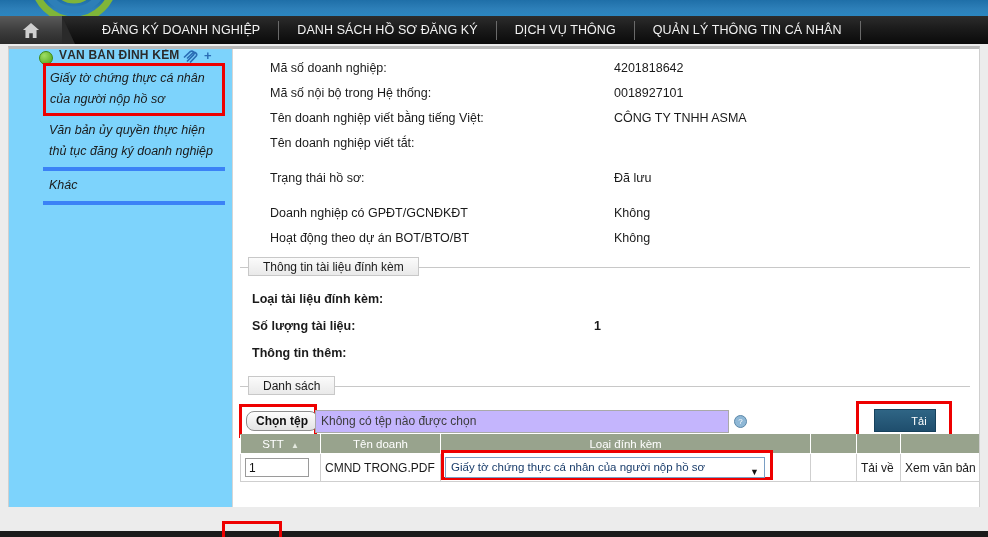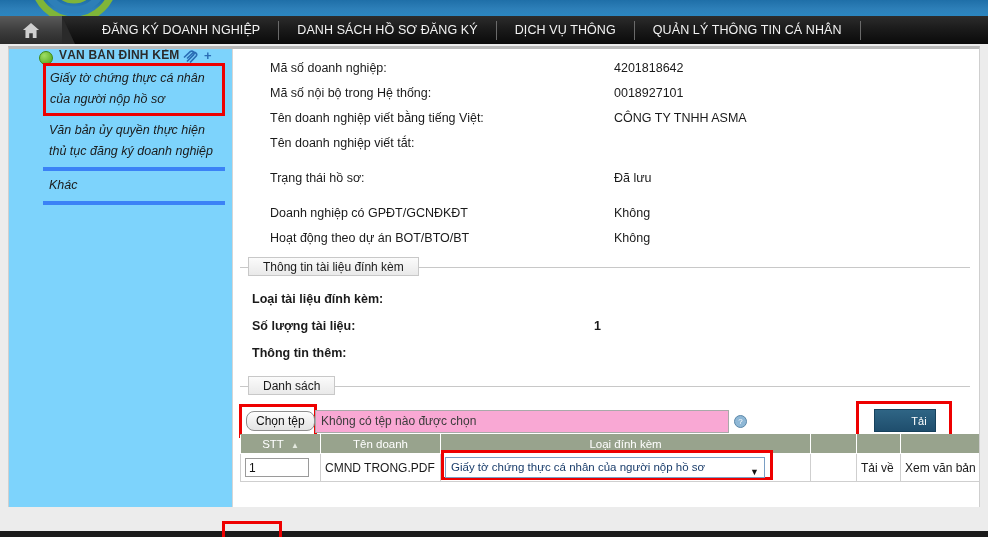--- a/index.html
+++ b/index.html
@@ -233,27 +233,28 @@
     height: 20px;
     padding: 0 9px;
     font-size: 12px;
     font-family: "Liberation Sans", sans-serif;
     color: #0f0f0f;
     background: linear-gradient(180deg, #fdfdfd, #e3e3e3);
     border: 1px solid #8e8e8e;
     border-radius: 8px;
     line-height: 18px;
     cursor: pointer;
+    font-weight: bold;
   }
   .file-input {
     position: absolute;
     left: 75px; top: 9px;
     width: 414px; height: 23px;
     border: 1px solid #a9a9a9;
-    background: #f9a8d4;
+    background: #c4b5fd;
     font-size: 12px;
     color: #3c3c3c;
     padding: 0 5px;
     line-height: 21px;
   }
   .help-ico {
     position: absolute;
     left: 494px; top: 13px;
     width: 13px; height: 13px;
   }

